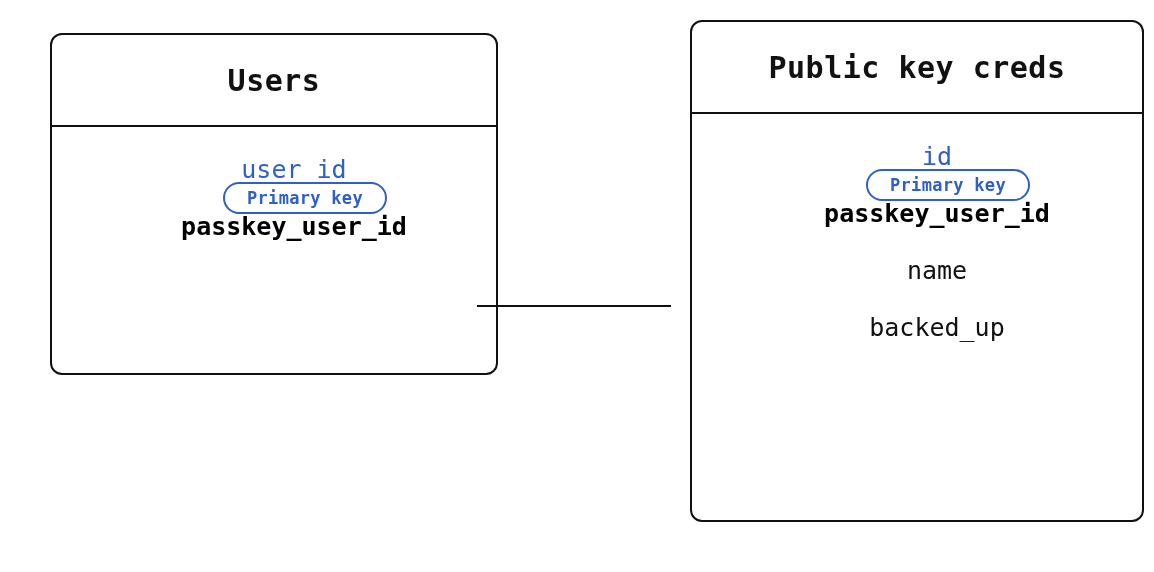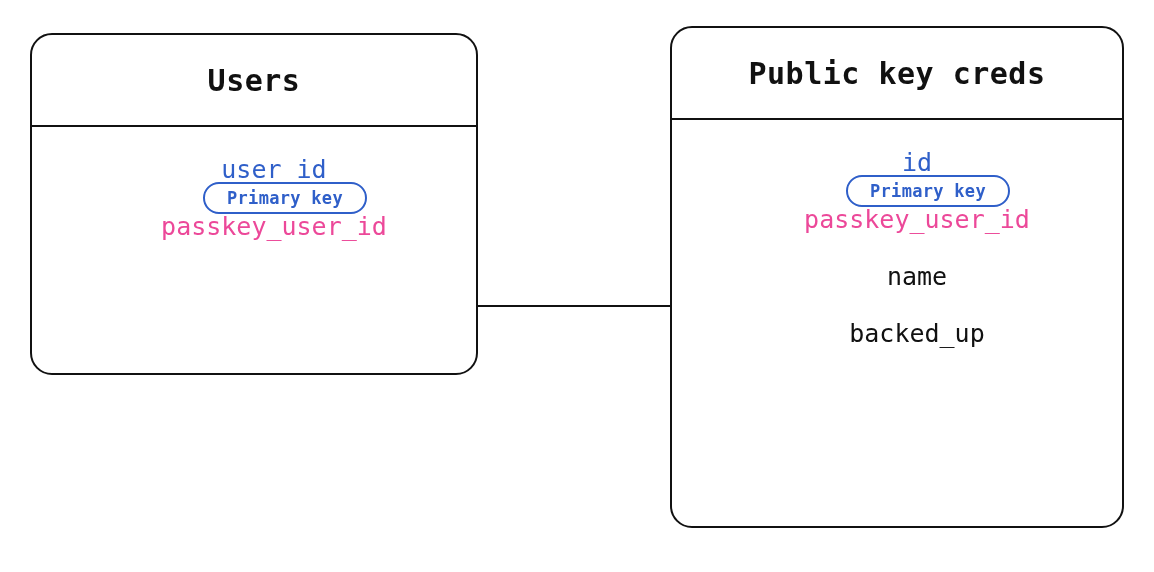--- a/index.html
+++ b/index.html
@@ -21,22 +21,23 @@
     position: absolute;
     inset: 0;
   }
 
   
   .entity {
     position: absolute;
     box-sizing: border-box;
     background: #ffffff;
     border: 2px solid #111111;
-    border-radius: 22px;
+    border-radius: 12px;
     overflow: hidden;
+    margin-left: 20px;
   }
 
   .entity-header {
     box-sizing: border-box;
     height: 92px;
     display: flex;
     align-items: center;
     justify-content: center;
     border-bottom: 2px solid #111111;
   }
@@ -61,21 +62,21 @@
     flex-direction: column;
   }
 
   .field-name {
     font-size: 25px;
     line-height: 1;
     white-space: nowrap;
     color: #111111;
   }
   .field-name.pk  { color: #2f5fc9; }
-  .field-name.fk  { color: #ec4899; }
+  .field-name.fk  { color: #000000; font-weight: bold; }
 
   
   .badge {
     margin-left: 22px;
     box-sizing: border-box;
     height: 32px;
     padding: 14px 22px;
     display: inline-flex;
     align-items: center;
     justify-content: center;
@@ -97,21 +98,21 @@
 
   
   #entity-users {
     left: 30px;
     top: 33px;
     width: 448px;
     height: 342px;
   }
   #entity-public-key-creds {
     left: 670px;
-    top: 26px;
+    top: 20px;
     width: 454px;
     height: 502px;
   }
   #connector-users-creds {
     left: 477px;
     top: 305px;
     width: 194px;
   }
 </style>
 </head>

